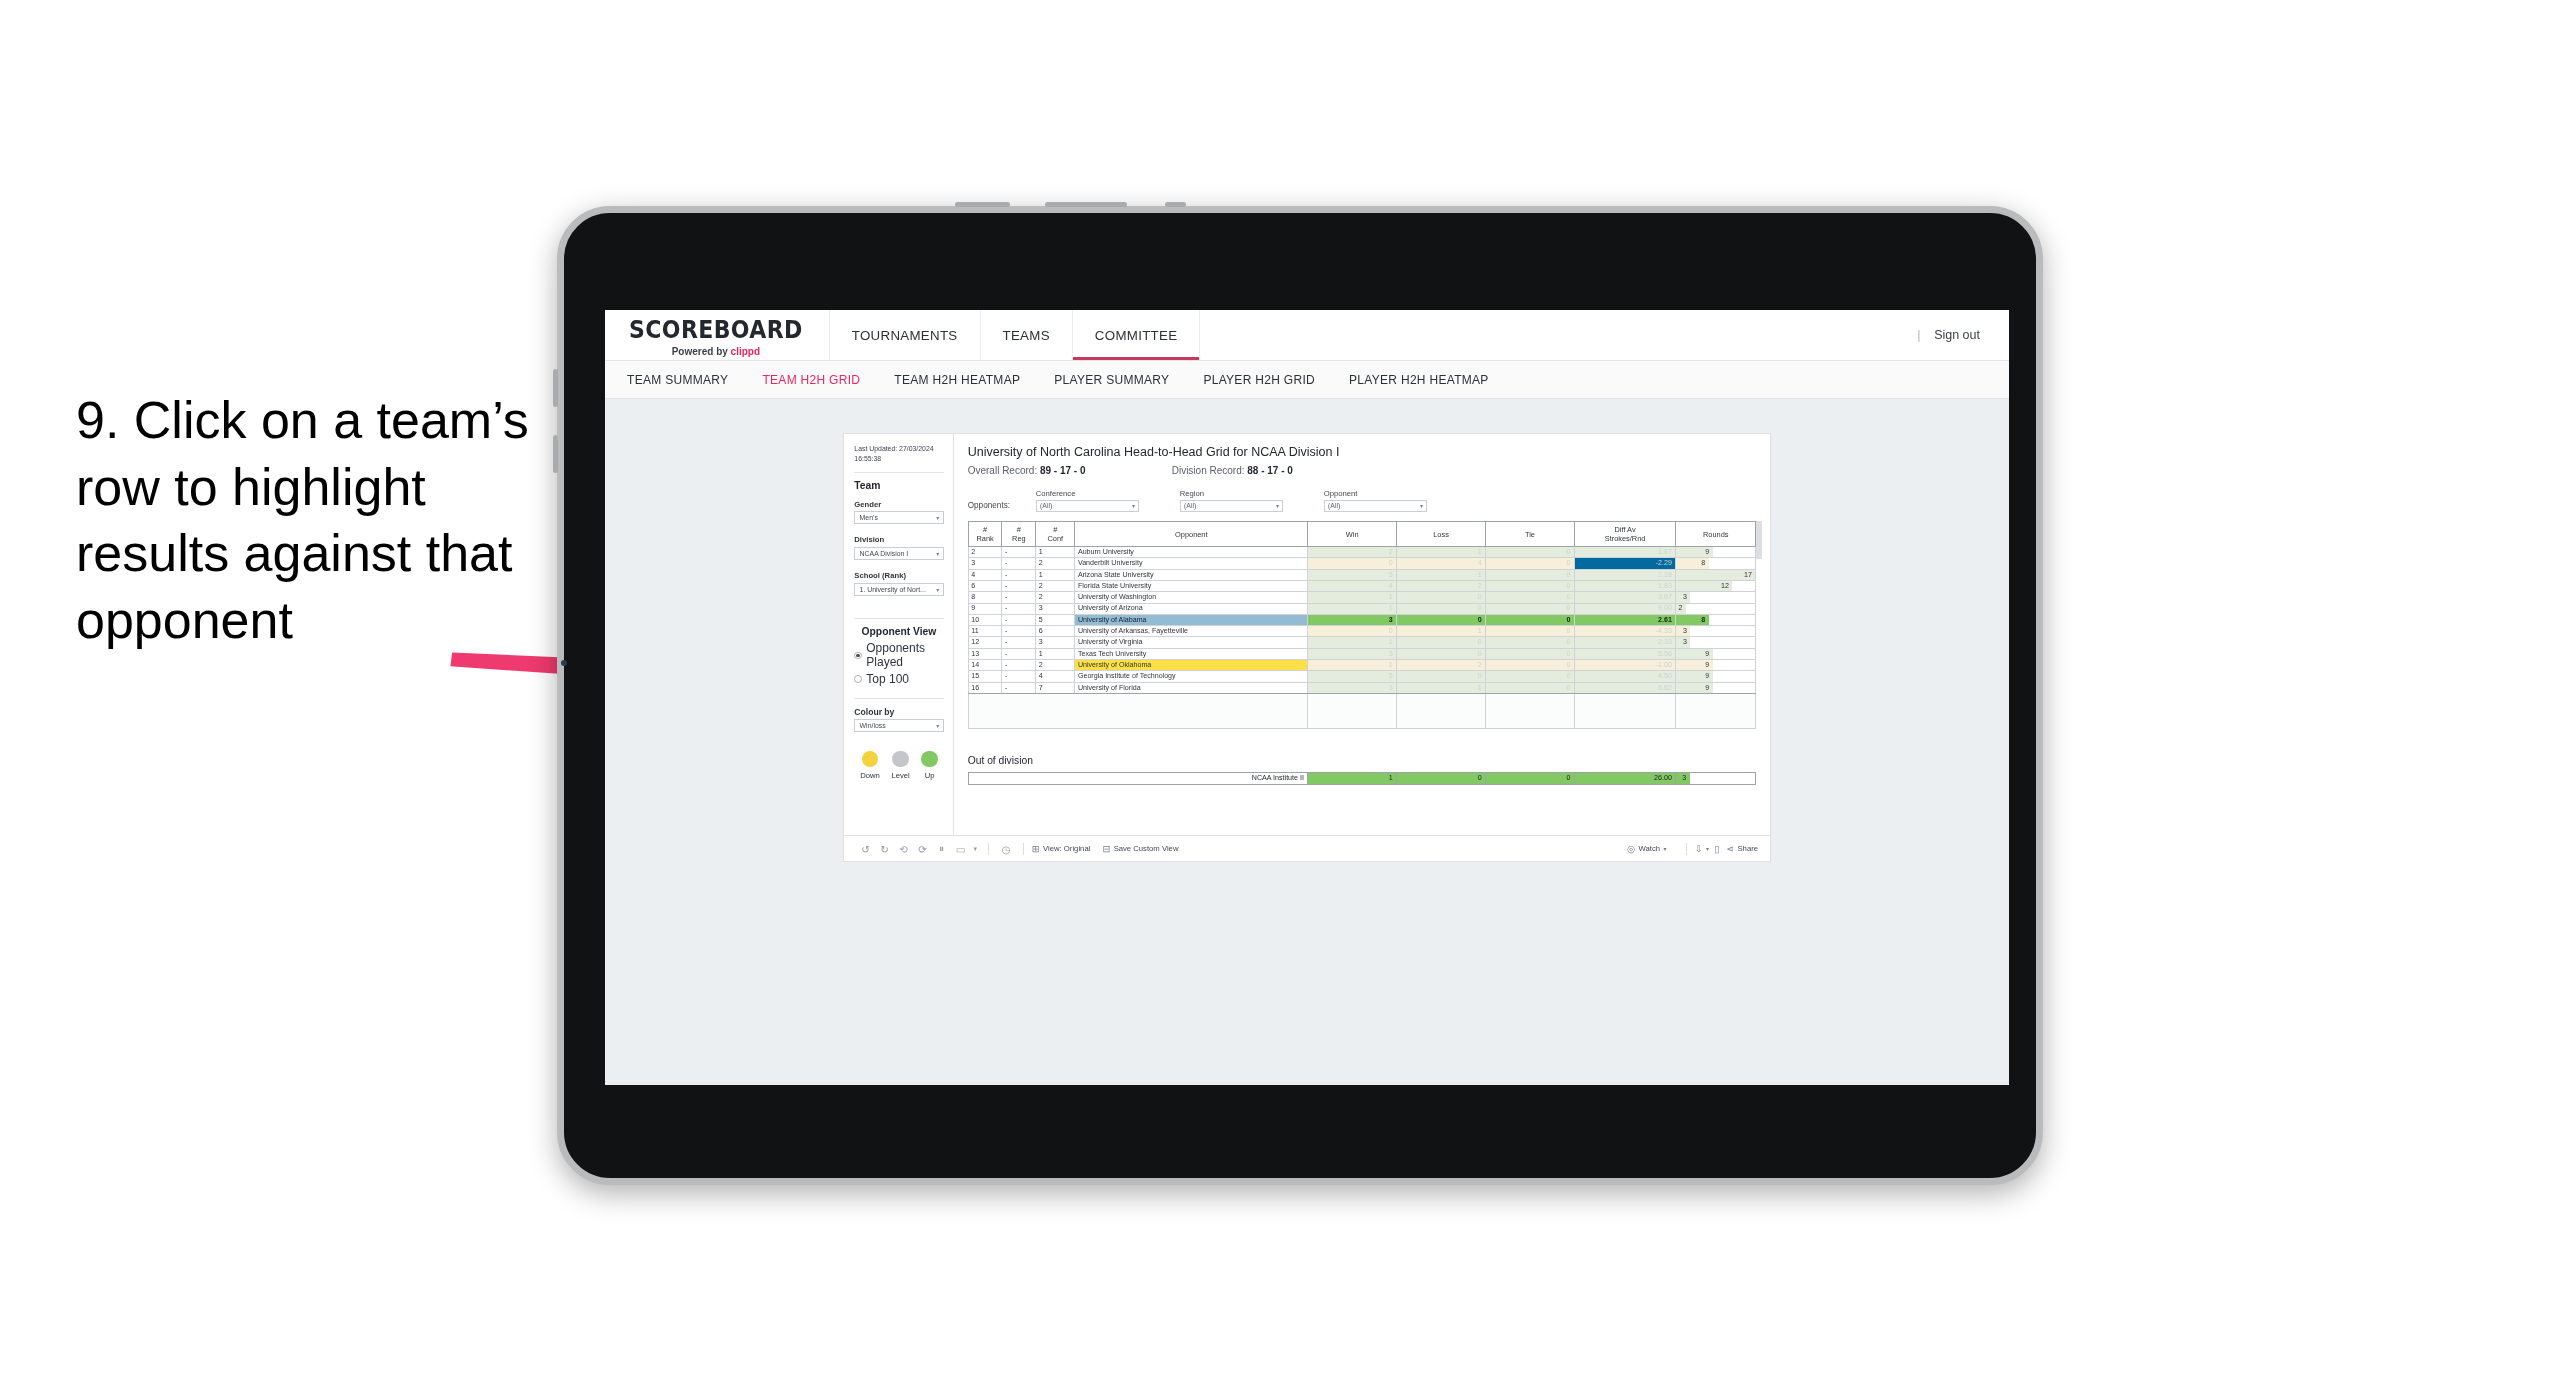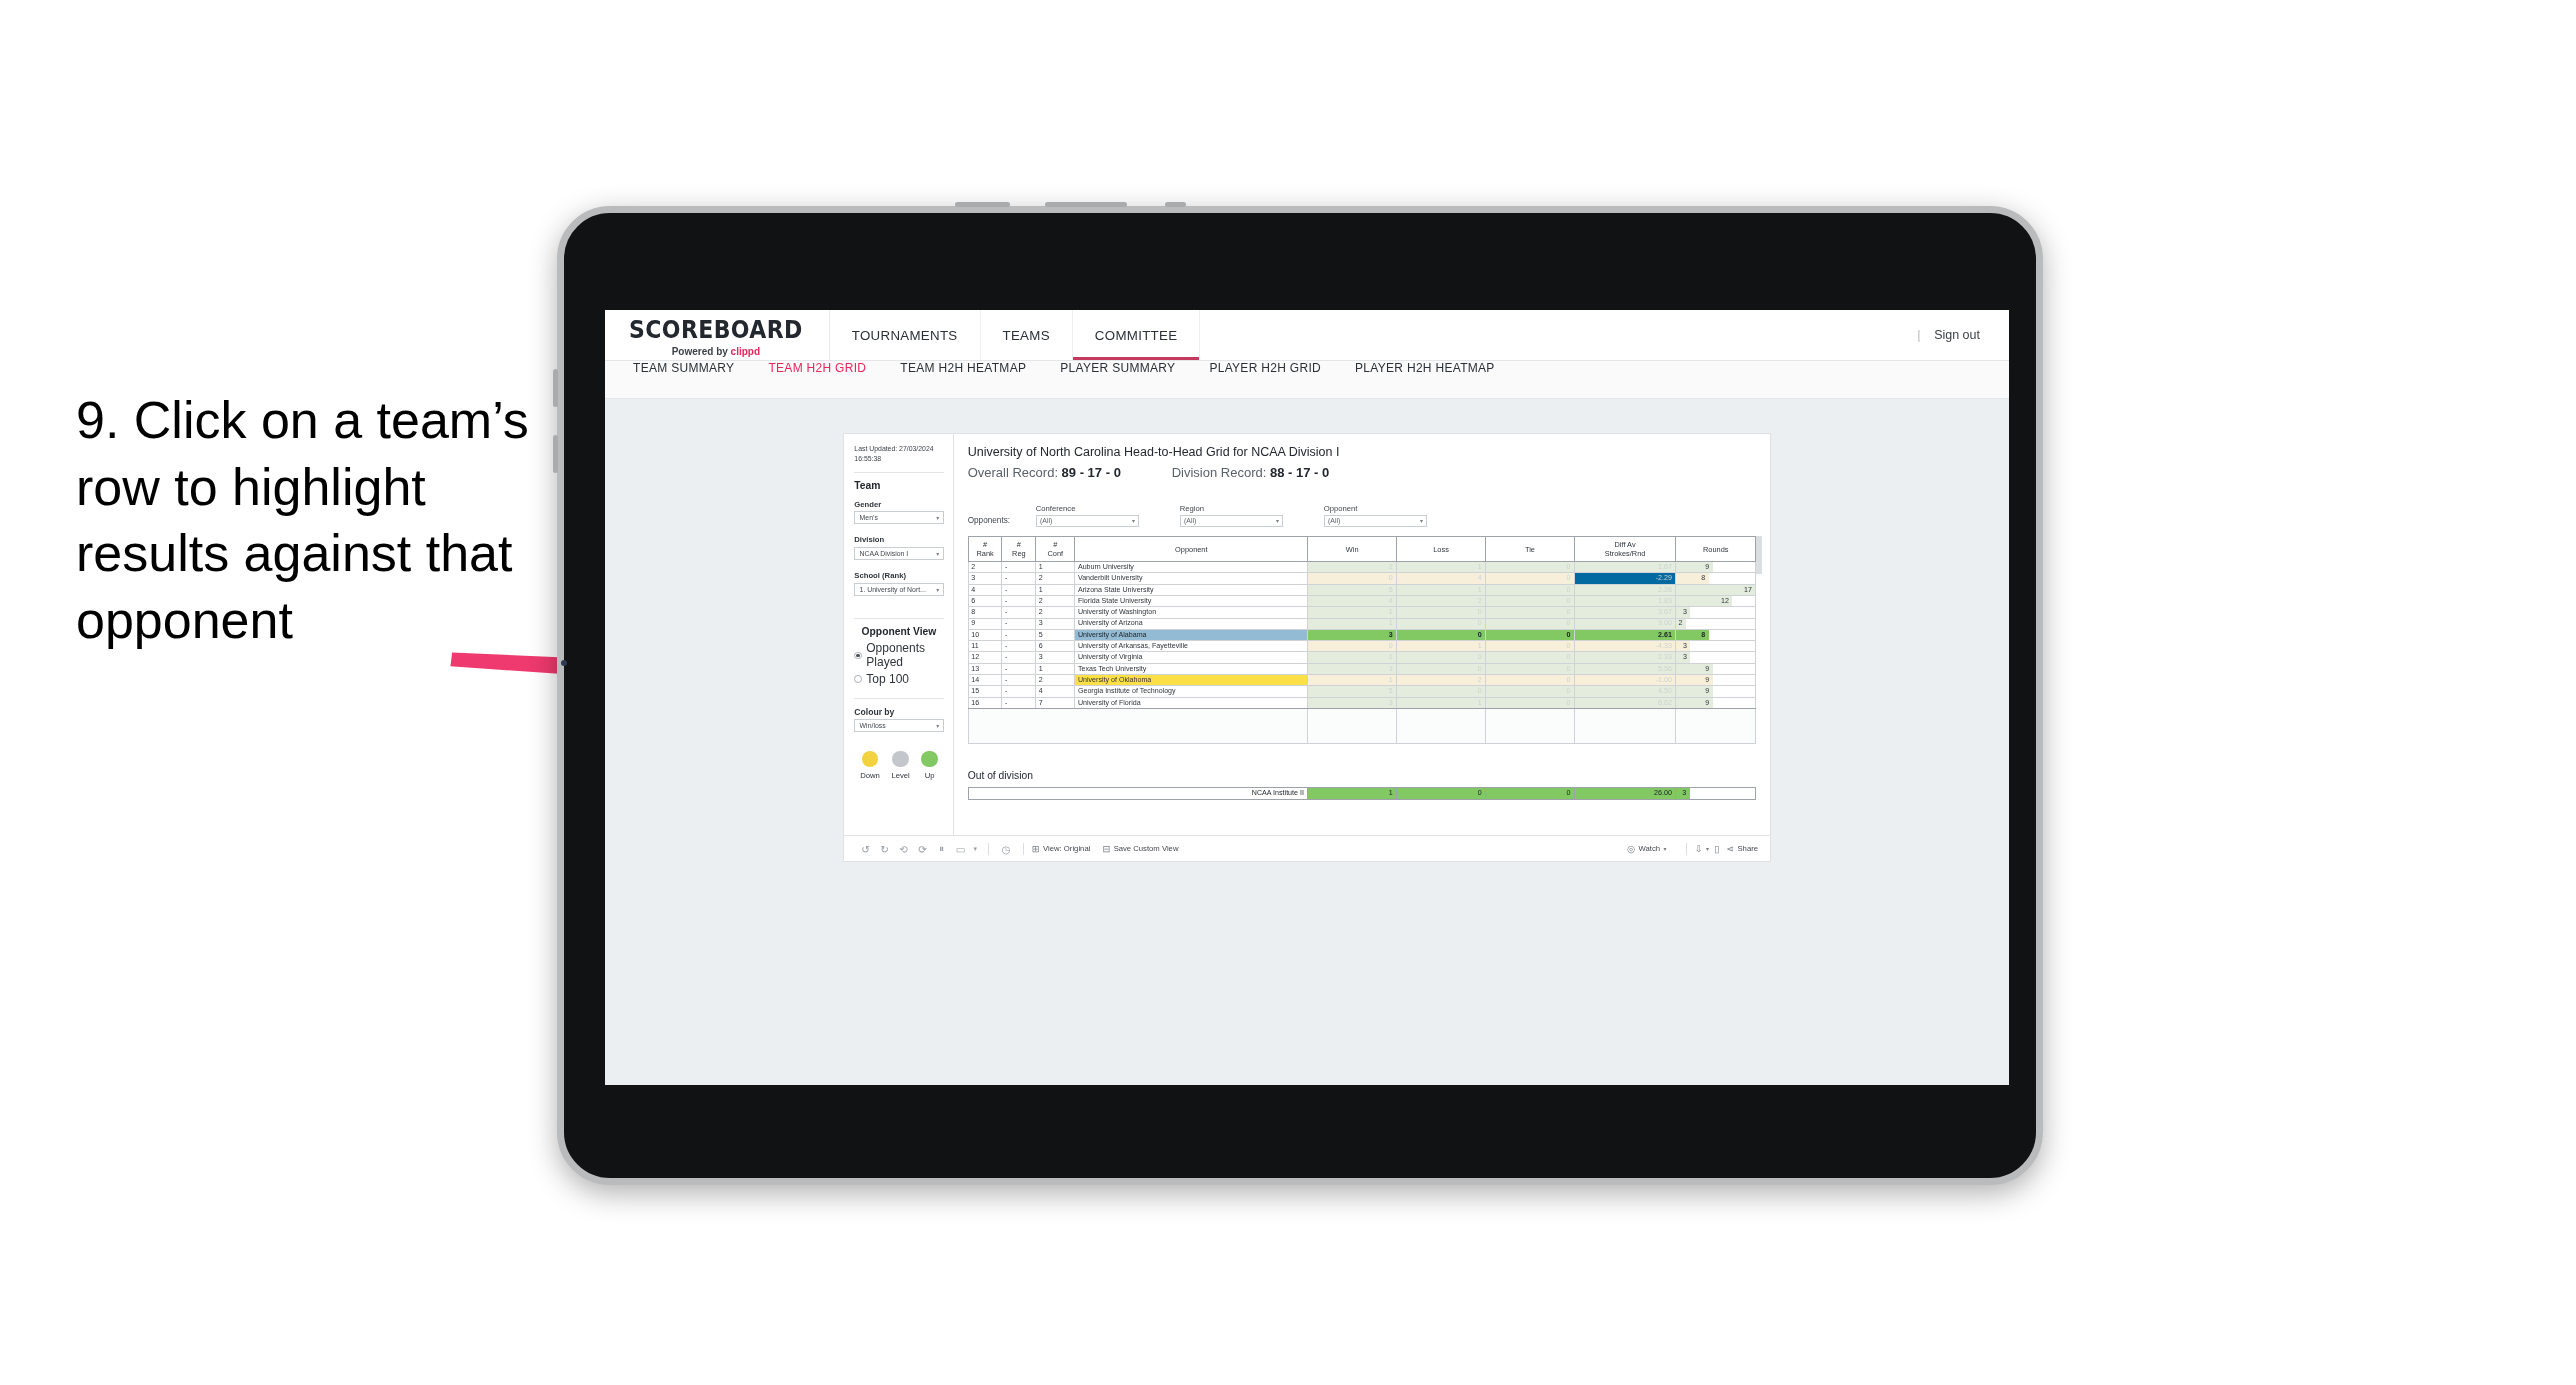--- a/index.html
+++ b/index.html
@@ -72,23 +72,23 @@
   }
   #topnav-spacer { flex: 1; }
   #signout-wrap {
     display: flex; align-items: center; gap: 13.7px;
     padding-right: 29px; font-size: 12.5px; color: #3a3f46;
   }
   #signout-div { color: #bbb; }
 
   
   #subnav {
-    display: flex; height: 38px;
+    display: flex; align-items: center; height: 38px;
     background: #fafafa; border-bottom: 0.9px solid #e3e5e8;
-    padding-left: 28px; gap: 34px;
+    padding-left: 22px; gap: 34px;
   }
   .subnav-tab { font-size: 12px; color: #2b3036; letter-spacing: 0.3px; }
   .subnav-tab.active { color: #e8265c; }
 
   
   #workspace { padding: 34px 0 0 0; height: calc(100% - 88px); }
   #dashboard {
     margin: 0 auto; width: 928px; background: #fff;
     border: 0.9px solid #dfe2e5; display: flex; flex-direction: column;
     height: 429px;
@@ -120,21 +120,21 @@
   }
   .radio.on::after { content: ""; width: 3.8px; height: 3.8px; border-radius: 50%; background: #4a4f55; }
   #legend { display: flex; justify-content: space-around; margin-top: 19px; }
   .legend-item { text-align: center; }
   .legend-dot { width: 16.3px; height: 16.3px; border-radius: 50%; margin: 0 auto 3.4px; }
   .legend-lbl { font-size: 7.7px; color: #2f343a; }
 
   
   #main { flex: 1; padding: 11px 13.7px 0 13.7px; min-width: 0; }
   #main-title { font-size: 12.5px; color: #23272e; margin-bottom: 6px; }
-  #records { display: flex; font-size: 13px; color: #5a6068; margin-bottom: 24px; }
+  #records { display: flex; font-size: 10px; color: #5a6068; margin-bottom: 13px; }
   #records .r1 { width: 204px; }
   #records b { color: #23272e; font-weight: 700; }
   #filters { display: flex; align-items: flex-end; gap: 0; margin-bottom: 9.4px; }
   #filters-lbl { font-size: 8.2px; color: #42474d; width: 40px; padding-bottom: 1.7px; }
   .filter-col { width: 103px; margin-right: 13px; margin-left: 28px; }
   .filter-lbl { font-size: 7.7px; color: #42474d; margin-bottom: 1.7px; }
   .filter-select {
     height: 12px; border: 0.9px solid #c9ced3; background: #fff;
     display: flex; align-items: center; justify-content: space-between;
     padding: 0 2.6px 0 3.4px; font-size: 6.9px; color: #5a6068;

